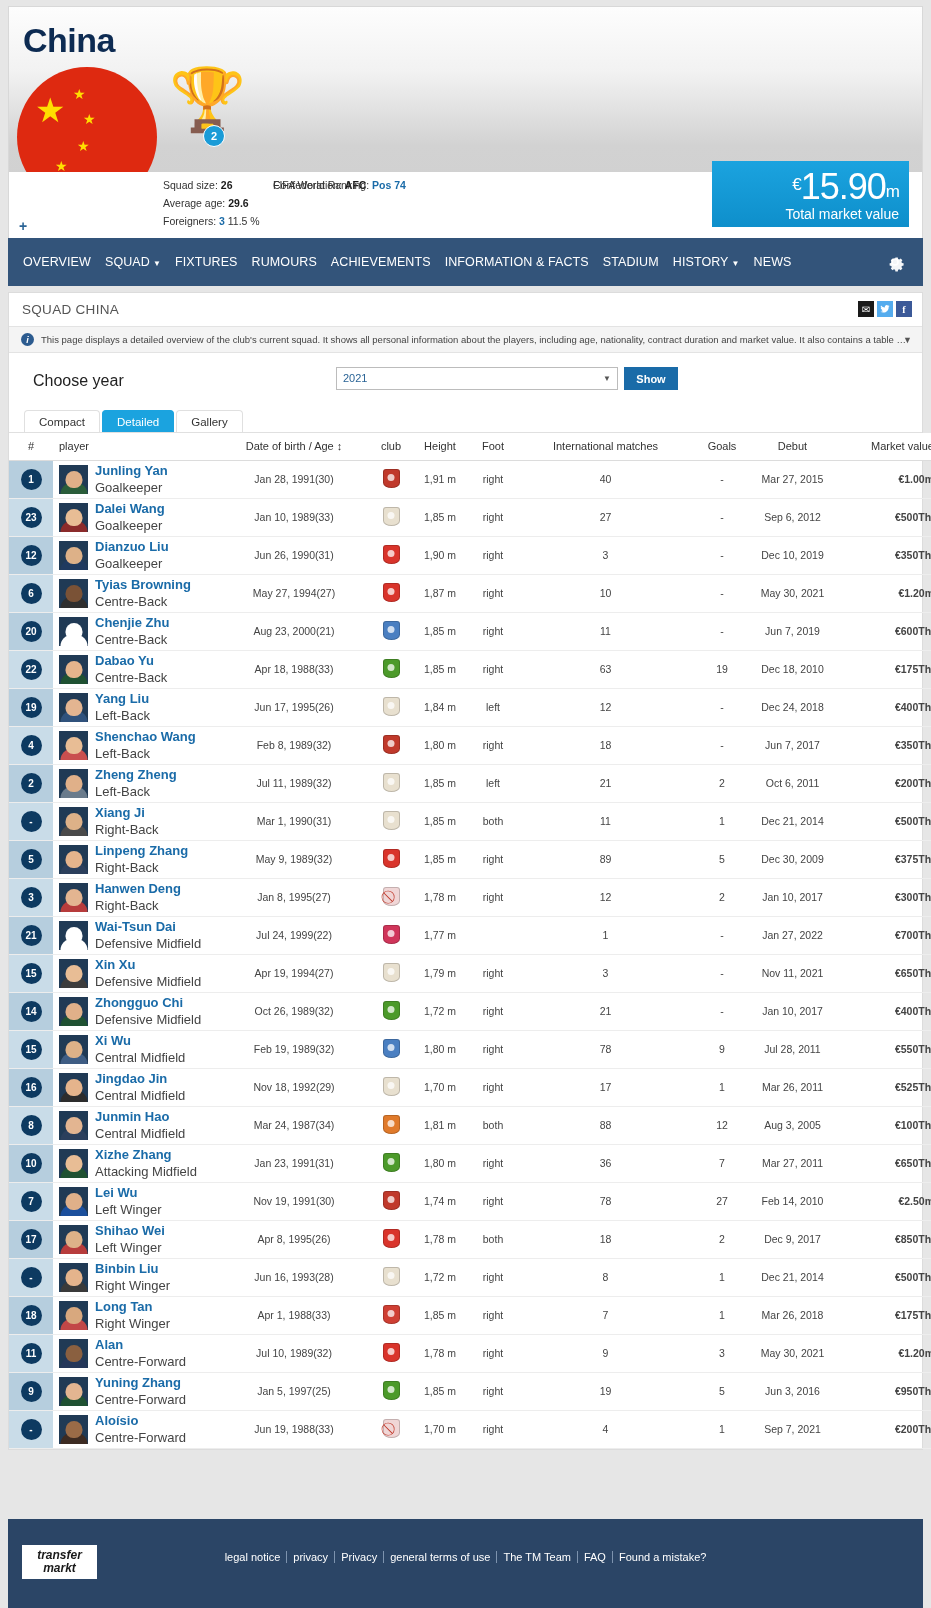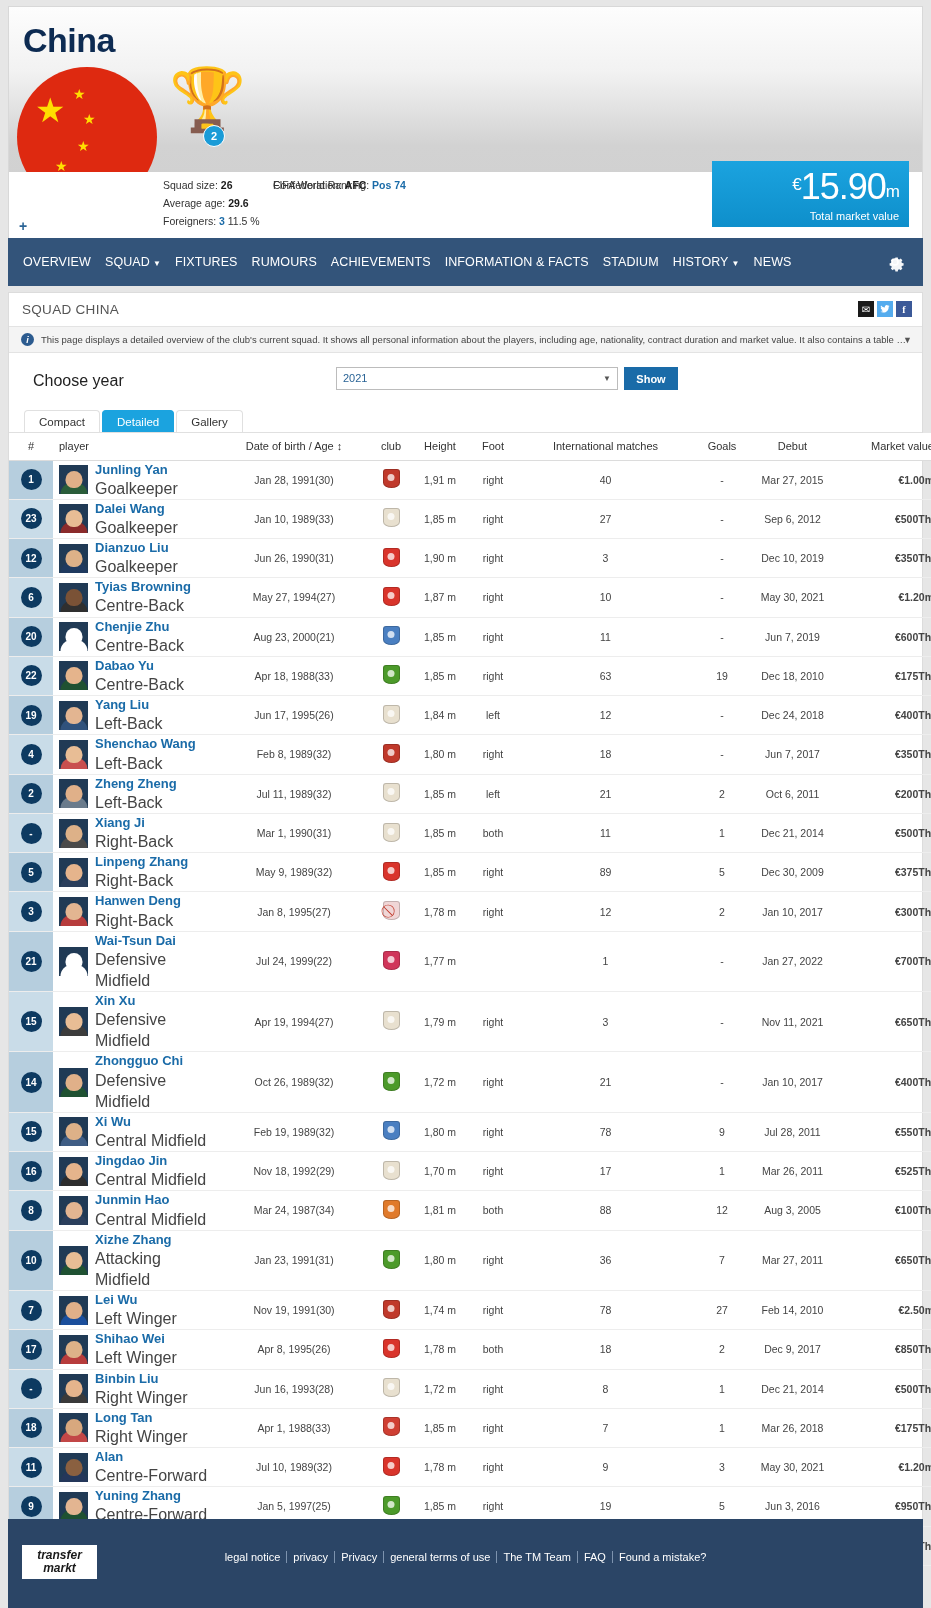--- a/index.html
+++ b/index.html
@@ -70,21 +70,21 @@
     width: 197px; height: 66px;
     background: linear-gradient(to bottom, #1ba3df 0%, #0e8fcb 100%);
     color: #fff;
   }
   .mv-main {
     position: absolute; right: 10px; top: 2px;
     font-size: 36px; font-weight: 300; letter-spacing: -1px; line-height: 44px;
   }
   .mv-main .eur { font-size: 17px; vertical-align: 9px; }
   .mv-main .suf { font-size: 17px; vertical-align: 2px; }
-  .mv-sub { position: absolute; right: 10px; bottom: 5px; font-size: 11px; }
+  .mv-sub { position: absolute; right: 10px; bottom: 5px; font-size: 14px; }
 
   
   .navbar {
     margin: 0 8px; height: 48px;
     background: #33547a; position: relative;
     display: flex; align-items: center;
   }
   .navlinks { display: flex; align-items: center; padding-left: 8px; gap: 0; }
   .navlink {
     color: #fff; font-size: 12.5px; padding: 0 7px;
@@ -182,21 +182,21 @@
   .avatar .face {
     position: absolute; left: 50%; top: 6px; transform: translateX(-50%);
     width: 17px; height: 17px; border-radius: 50% 50% 45% 45%;
   }
   .avatar .body {
     position: absolute; left: 50%; bottom: 0; transform: translateX(-50%);
     width: 27px; height: 11px; border-radius: 11px 11px 0 0;
   }
   .pl-names { line-height: 1.32; }
   .pl-name { color: #1a6ba8; font-weight: bold; font-size: 13px; }
-  .pl-pos { color: #444; font-size: 16px; }
+  .pl-pos { color: #444; font-size: 13px; }
   td.dob { text-align: center; }
   td.club { text-align: center; padding: 0; }
   .crest {
     width: 17px; height: 19px; display: inline-block; position: relative;
     border-radius: 3px 3px 50% 50% / 3px 3px 28% 28%;
     border: 1px solid rgba(0,0,0,0.18);
   }
   .crest::after {
     content: ""; position: absolute; left: 50%; top: 4px; transform: translateX(-50%);
     width: 7px; height: 7px; border-radius: 50%; background: rgba(255,255,255,0.75);

